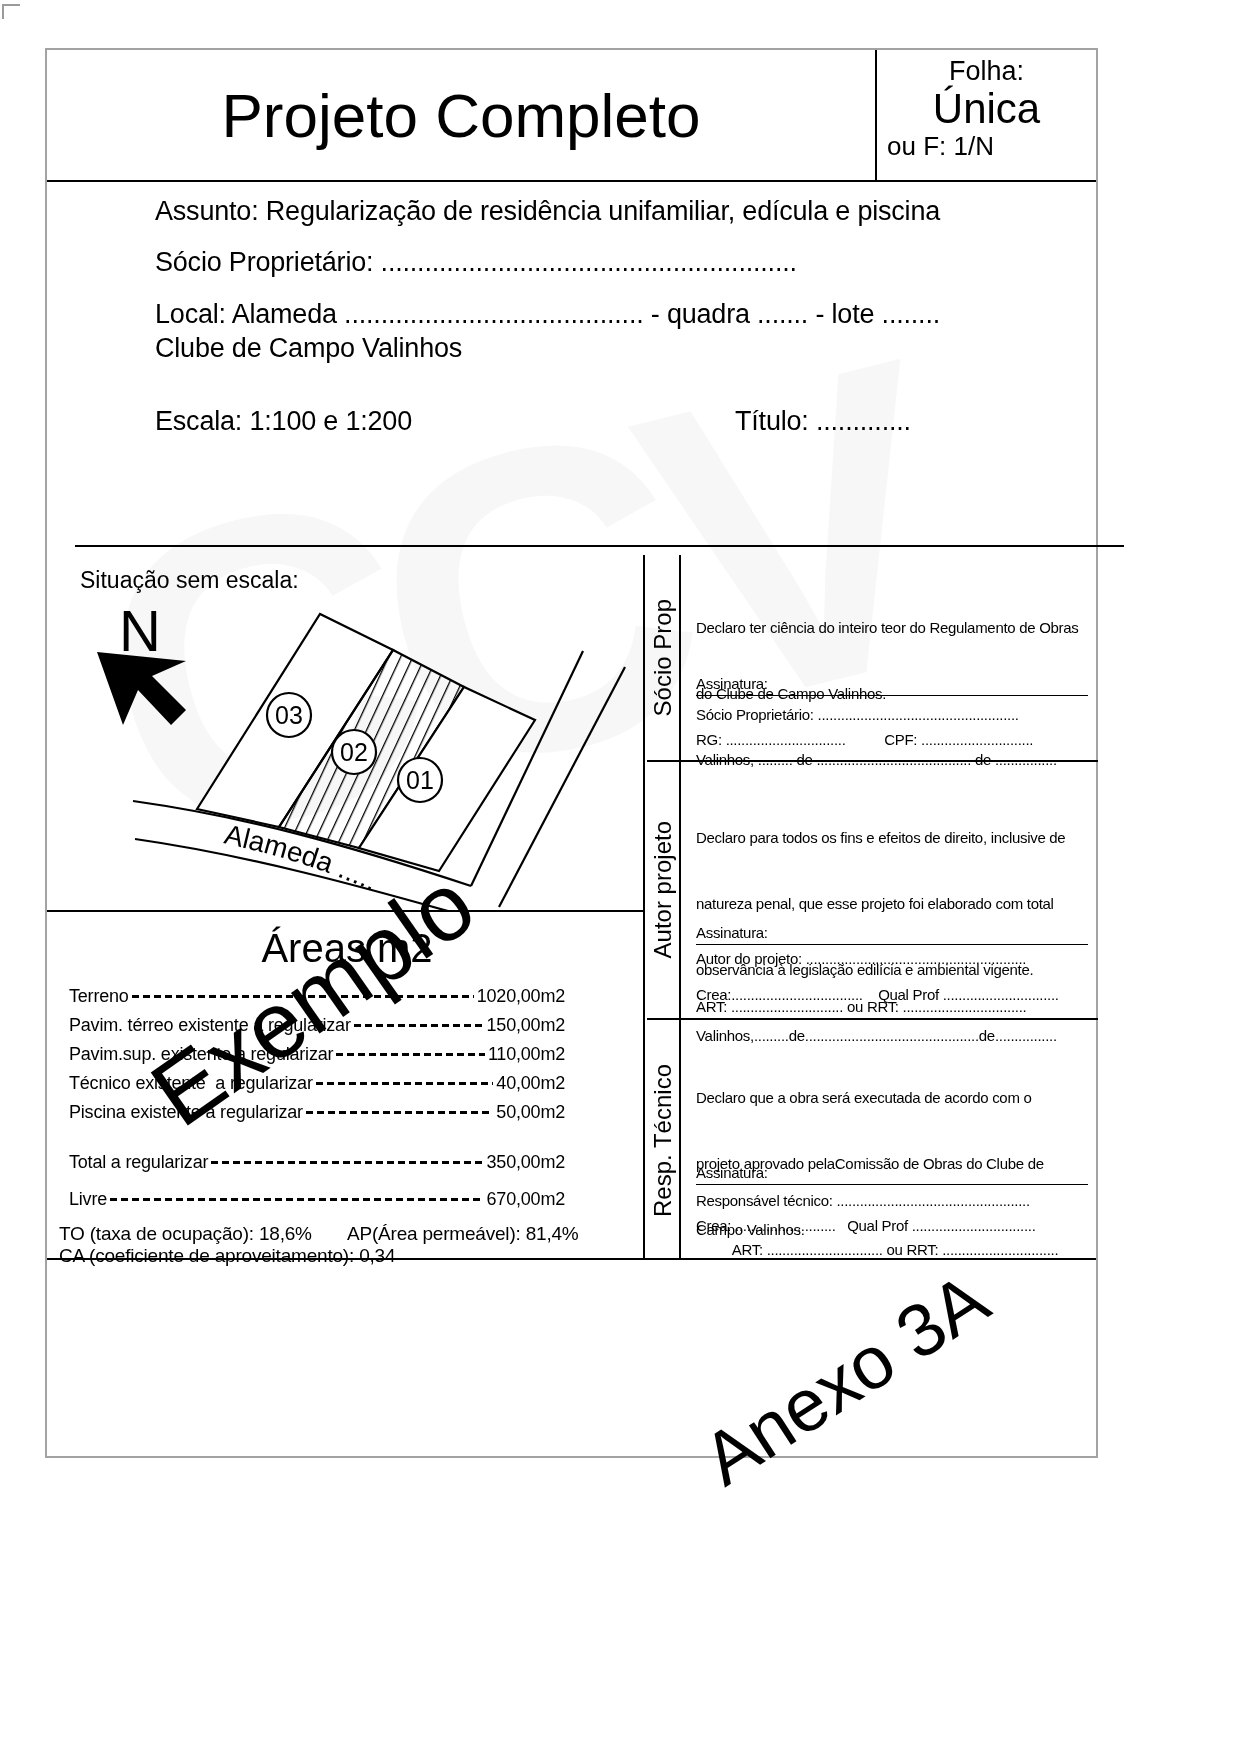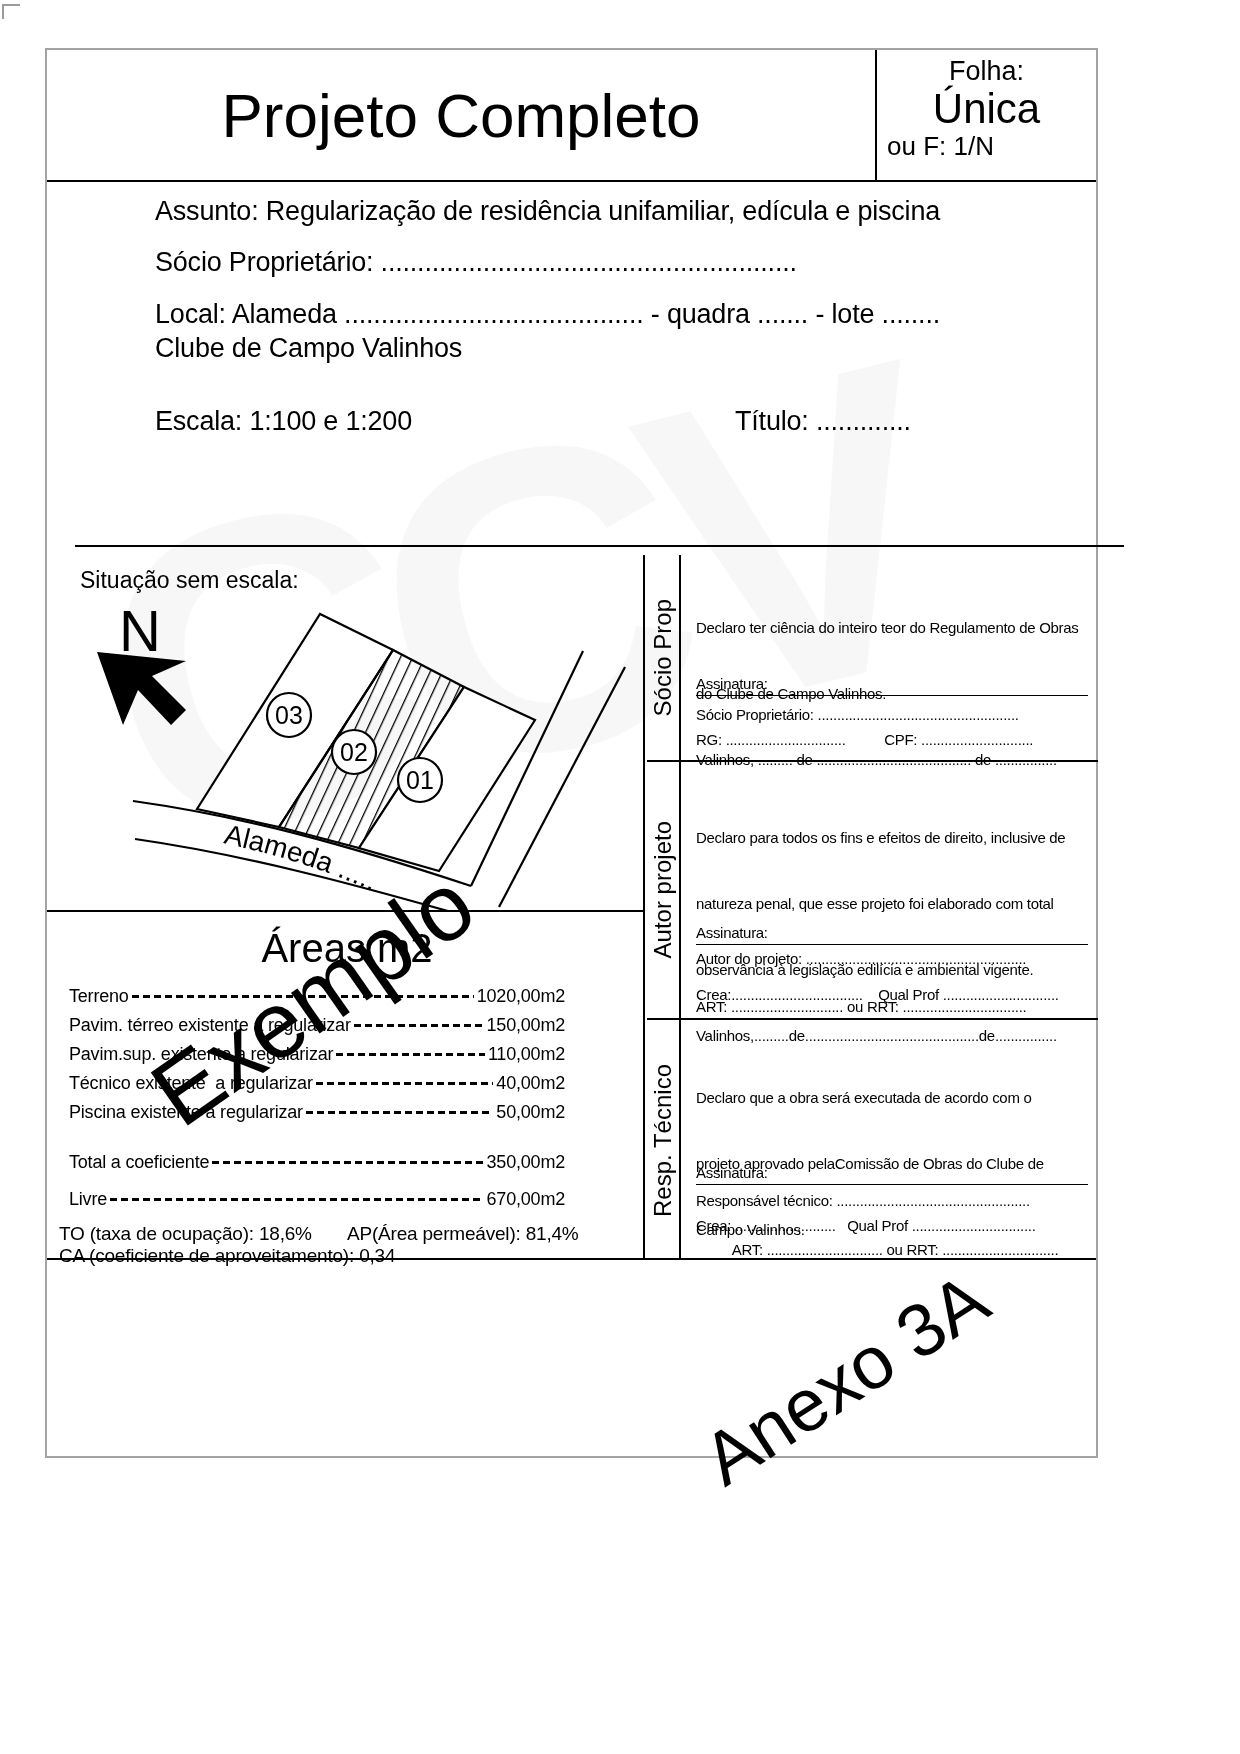--- a/index.html
+++ b/index.html
@@ -170,21 +170,21 @@
             <span class="alabel">Técnico existente  a regularizar</span>
             <span class="aleader"></span>
             <span class="avalue">40,00m2</span>
           </div>
           <div class="arow ar5">
             <span class="alabel">Piscina existente a regularizar</span>
             <span class="aleader"></span>
             <span class="avalue">50,00m2</span>
           </div>
           <div class="arow ar6">
-            <span class="alabel">Total a coeficiente</span>
+            <span class="alabel">Total a regularizar</span>
             <span class="aleader"></span>
             <span class="avalue">350,00m2</span>
           </div>
           <div class="arow ar7">
             <span class="alabel">Livre</span>
             <span class="aleader"></span>
             <span class="avalue">670,00m2</span>
           </div>
           <div class="stat st1">TO (taxa de ocupação): 18,6%</div>
           <div class="stat st2">AP(Área permeável): 81,4%</div>

